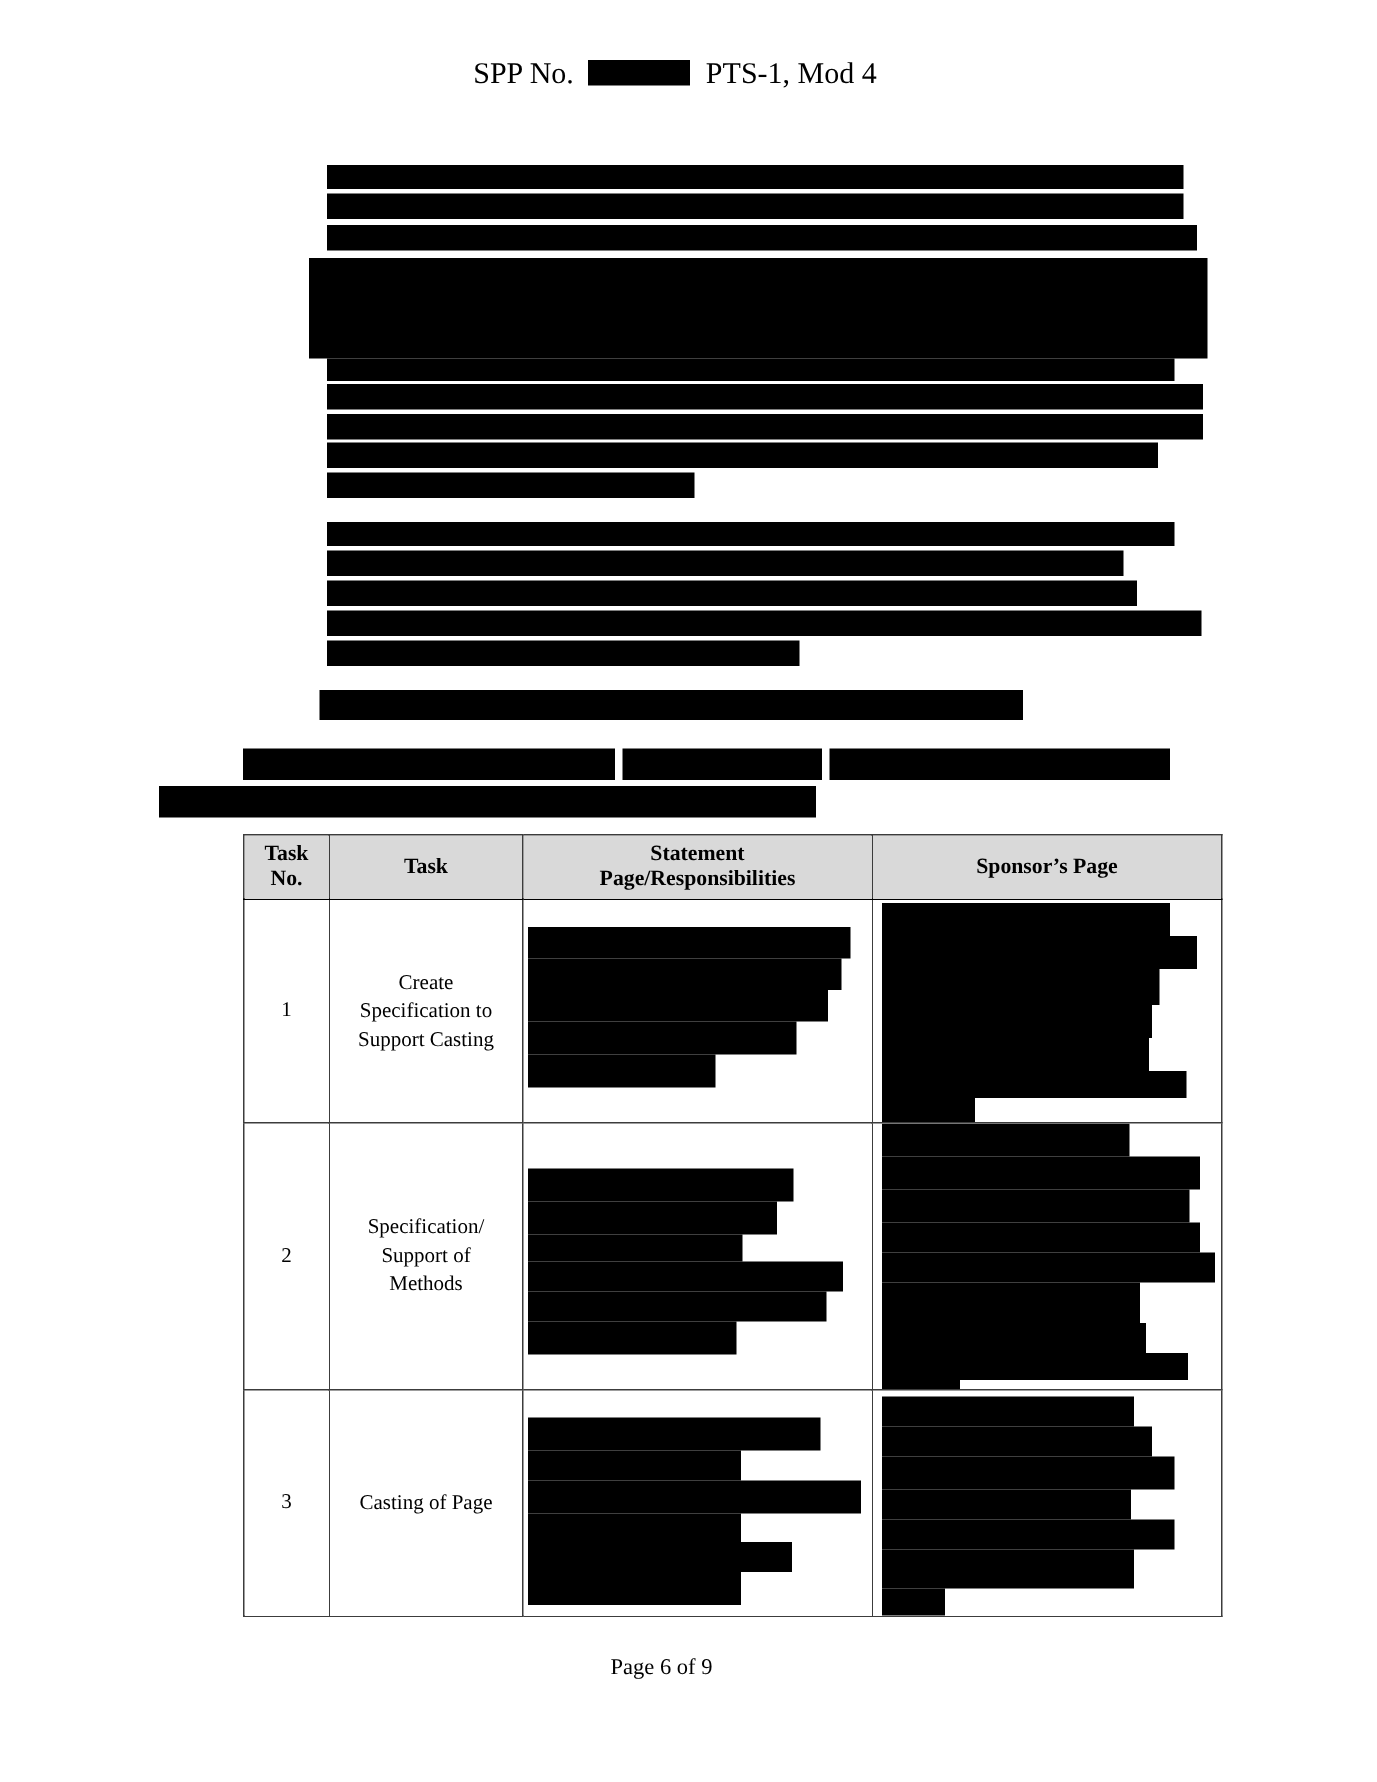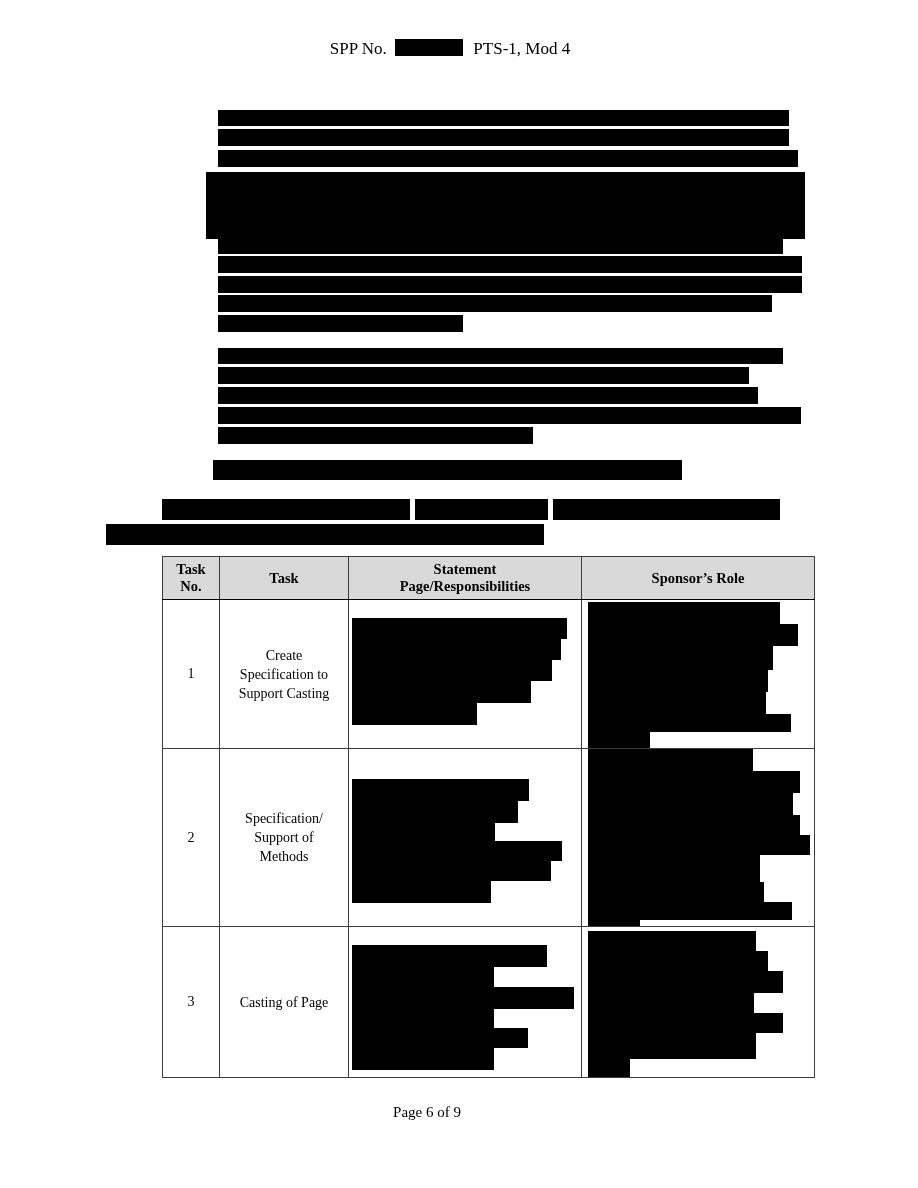--- a/index.html
+++ b/index.html
@@ -24,21 +24,21 @@
     background: #ffffff;
   }
 
   
   .doc-header {
     position: absolute;
     left: 0;
     top: 38px;
     width: 760px;
     text-align: center;
-    font-size: 17px;
+    font-size: 20px;
     line-height: 22px;
     white-space: nowrap;
   }
   .doc-header .hdr-inner {
     display: inline-block;
     padding-left: 140px;
   }
   .doc-header .redaction-inline {
     display: inline-block;
     width: 68px;
@@ -103,21 +103,21 @@
     position: relative;
     width: 100%;
     height: 100%;
     overflow: hidden;
   }
   .redaction-canvas .rbar { position: absolute; }
 
   
   .doc-footer {
     position: absolute;
-    left: 0;
+    left: 14px;
     top: 1102px;
     width: 854px;
     text-align: center;
     font-size: 15px;
     line-height: 20px;
   }
 </style>
 </head>
 <body>
 
@@ -171,21 +171,21 @@
           <div>No.</div>
         </th>
         <th class="col-task">
           <div>Task</div>
         </th>
         <th class="col-contr">
           <div>Statement</div>
           <div>Page/Responsibilities</div>
         </th>
         <th class="col-spons">
-          <div>Sponsor’s Role</div>
+          <div>Sponsor’s Page</div>
         </th>
       </tr>
     </thead>
     <tbody id="tbody">
         <tr style="height: 149px;">
           <td class="cell-no">1</td>
           <td class="cell-task">
             <div>Create</div>
             <div>Specification to</div>
             <div>Support Casting</div>

